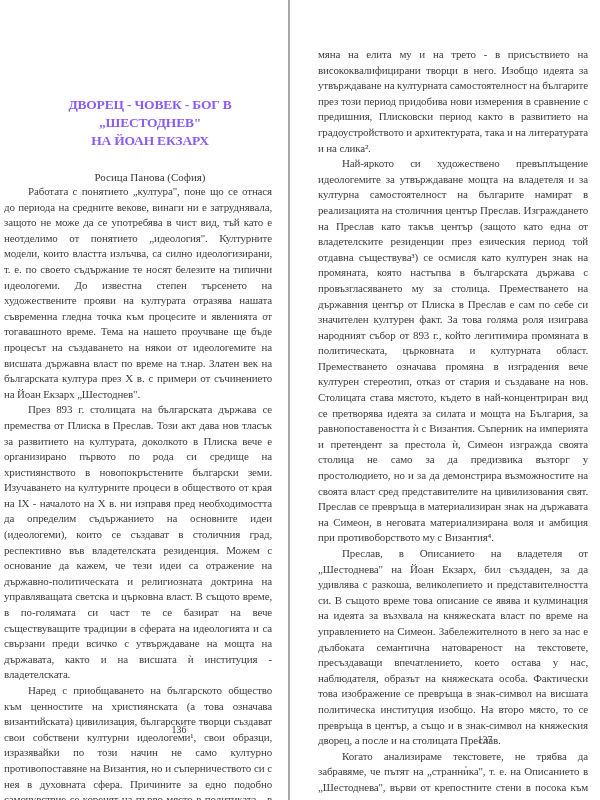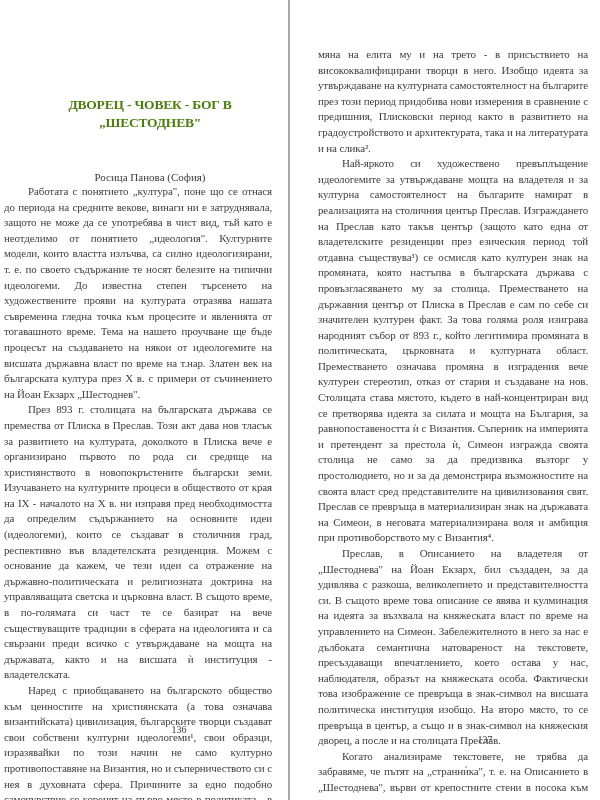--- a/index.html
+++ b/index.html
@@ -17,21 +17,21 @@
   }
   .page-left { left: 0; width: 288px; }
   .page-right { left: 292px; width: 308px; }
   .gutter {
     position: absolute; left: 288px; top: 0; width: 2px; height: 800px;
     background: linear-gradient(to right, #bdbdbd, #8e8e8e, #cfcfcf);
   }
   .title {
     position: absolute; left: 20px; width: 260px; top: 96px;
     text-align: center; font-weight: bold; font-size: 13.5px; line-height: 18px;
-    color: #4d7c0f; letter-spacing: -0.2px;
+    color: #8b5cf6; letter-spacing: -0.2px;
   }
   .author {
     position: absolute; left: 20px; width: 260px; top: 156px;
     text-align: center; font-size: 11px; color: #3a3a3a; margin-top: 15px;
   }
   .body-text {
     position: absolute; font-size: 11px; line-height: 15.6px;
     text-align: justify; letter-spacing: -0.15px; color: #3f3f3f;
   }
   .left-body { left: 4px; width: 268px; top: 184px; }
@@ -48,20 +48,21 @@
   .speck { position: absolute; left: 465px; top: 766px; width: 2px; height: 2px; background: #aaa; border-radius: 1px; }
 </style>
 </head>
 <body>
 
 <div class="spread">
 
   <div class="page page-left">
     <div class="title">
       <div>ДВОРЕЦ - ЧОВЕК - БОГ В „ШЕСТОДНЕВ"</div>
+      <div>НА ЙОАН ЕКЗАРХ</div>
     </div>
     <div class="author">Росица Панова (София)</div>
     <div class="body-text left-body">
       <p class="para">Работата с понятието „култура", поне що се отнася до периода на средните векове, винаги ни е затруднявала, защото не може да се употребява в чист вид, тъй като е неотделимо от понятието „идеология". Културните модели, които властта излъчва, са силно идеологизирани, т. е. по своето съдържание те носят белезите на типични идеологеми. До известна степен търсенето на художествените прояви на културата отразява нашата съвременна гледна точка към процесите и явленията от тогавашното време. Тема на нашето проучване ще бъде процесът на създаването на някои от идеологемите на висшата държавна власт по време на т.нар. Златен век на българската култура през X в. с примери от съчинението на Йоан Екзарх „Шестоднев".</p>
       <p class="para">През 893 г. столицата на българската държава се премества от Плиска в Преслав. Този акт дава нов тласък за развитието на културата, доколкото в Плиска вече е организирано първото по рода си средище на християнството в новопокръстените български земи. Изучаването на културните процеси в обществото от края на IX - началото на X в. ни изправя пред необходимостта да определим съдържанието на основните идеи (идеологеми), които се създават в столичния град, респективно във владетелската резиденция. Можем с основание да кажем, че тези идеи са отражение на държавно-политическата и религиозната доктрина на управляващата светска и църковна власт. В същото време, в по-голямата си част те се базират на вече съществуващите традиции в сферата на идеологията и са свързани преди всичко с утвърждаване на мощта на държавата, както и на висшата ѝ институция - владетелската.</p>
       <p class="para">Наред с приобщаването на българското общество към ценностите на християнската (а това означава византийската) цивилизация, българските творци създават свои собствени културни идеологеми¹, свои образци, изразявайки по този начин не само културно противопоставяне на Византия, но и съперничеството си с нея в духовната сфера. Причините за едно подобно самочувствие се коренят на първо място в политиката - в победите на цар Симеон (893-927) на военното поприще, позволили на българския владетел да оспори тогавашната Pax Byzantina; на второ място - в подготвеността на самото общество за осъществяване на културната про-</p>
     </div>
     <div class="page-num pn-left">136</div>
   </div>
 

